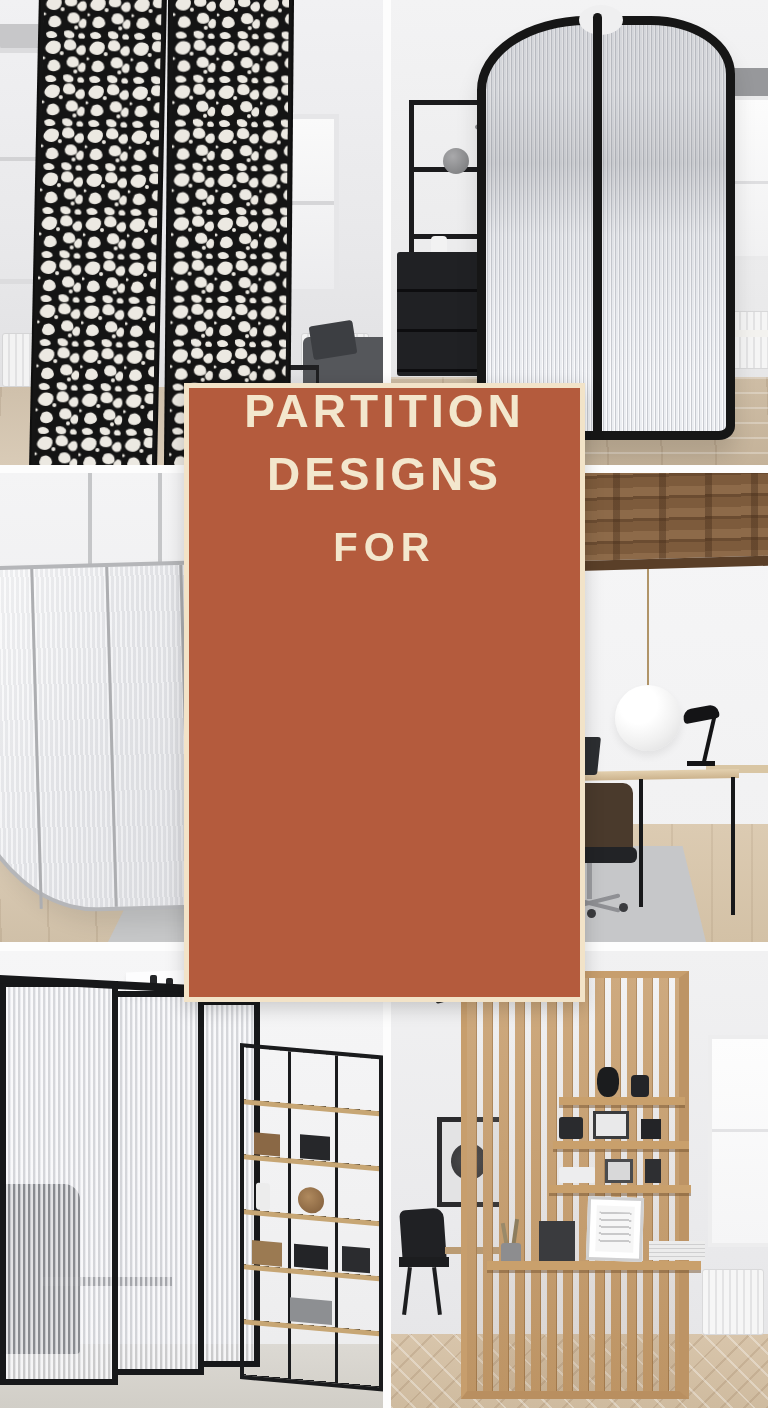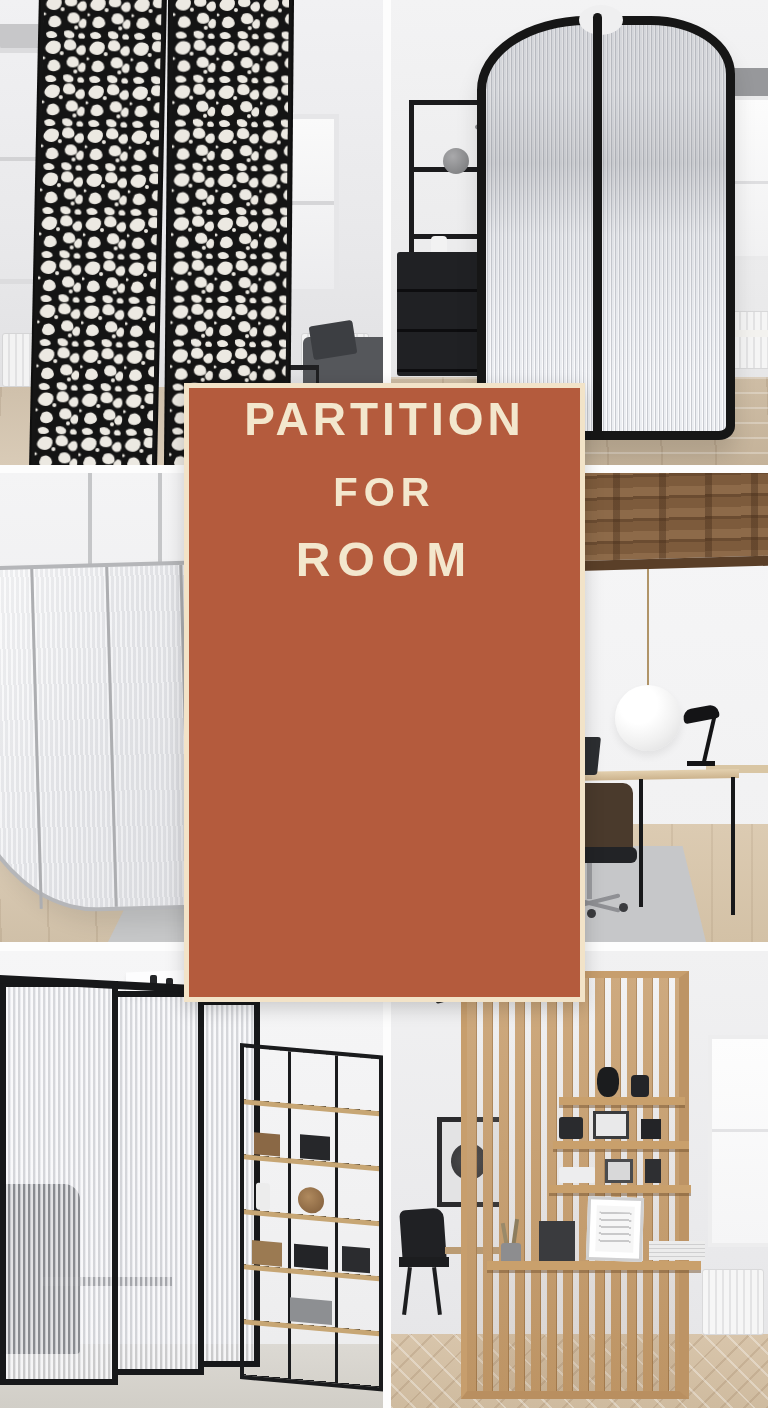--- a/index.html
+++ b/index.html
@@ -211,21 +211,21 @@
   .t6 .mags{left:258px;top:290px;width:56px;height:19px;background:repeating-linear-gradient(180deg,#ececec 0 3px,#cfcfd0 3px 4px)}
 
   
   .card{position:absolute;left:184px;top:383px;width:401px;height:619px;background:var(--card-bg);
     border:5px solid var(--card-border);display:flex;flex-direction:column;align-items:center;text-align:center;
     color:var(--card-text);font-weight:700;box-shadow:0 6px 18px rgba(0,0,0,.18)}
   .card .num{font-size:172px;line-height:1;height:152px;display:flex;align-items:center;justify-content:center;margin-top:8px;letter-spacing:1px}
   .card .w{line-height:1;white-space:nowrap}
   .card .w1,.card .w2,.card .w3{font-size:46px;letter-spacing:4px}
   .card .w1{margin-top:24px}
-  .card .w2{margin-top:8px}
+  .card .w2{margin-top:0}
   .card .w3{margin-top:17px}
   .card .w4{font-size:40px;letter-spacing:6px;margin-top:30px}
   .card .w5{font-size:48px;letter-spacing:6px;margin-top:26px}
   .card .w6{font-size:48px;letter-spacing:7px;margin-top:24px}
 </style>
 </head>
 <body>
 
 <div class="stage">
 
@@ -424,17 +424,17 @@
     <div class="books2"></div>
     <div class="sh sh4"></div>
     <div class="bigframe">
         <i></i>
       </div>
     <div class="mags"></div>
   </figure>
 
   <div class="card">
     <div class="w w2">PARTITION</div>
+    <div class="w w3">DESIGNS</div>
     <div class="w w4">FOR</div>
-    <div class="w w6">ROOM</div>
   </div>
 
 </div>
 
 </body></html>

